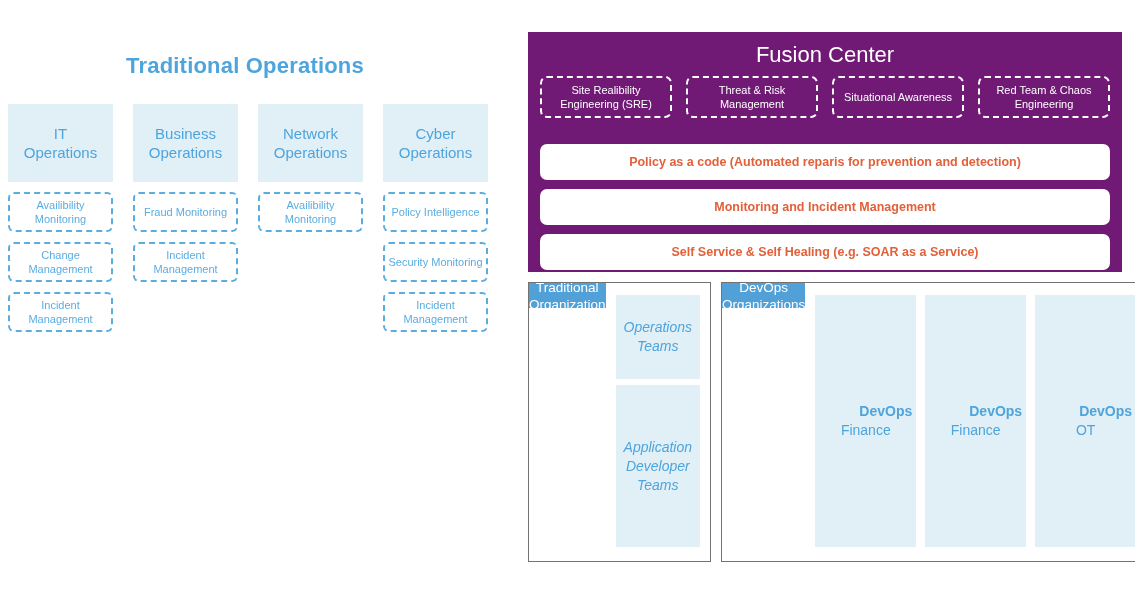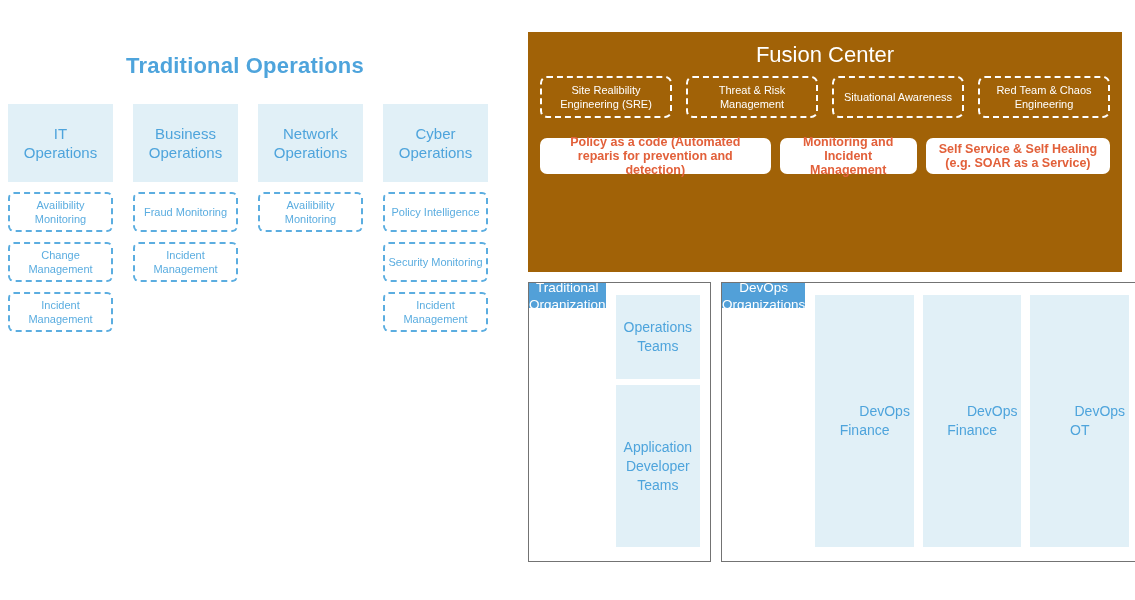--- a/index.html
+++ b/index.html
@@ -75,56 +75,56 @@
     padding: 0 3px;
   }
 
   
   #fusion-center {
     position: absolute;
     left: 528px;
     top: 32px;
     width: 594px;
     height: 240px;
-    background: #a16207;
+    background: #701a75;
     box-sizing: border-box;
     padding: 8px 12px 12px 12px;
     display: flex;
     flex-direction: column;
   }
   #fusion-title {
     color: #ffffff;
     font-size: 22px;
     line-height: 30px;
     text-align: center;
     margin-bottom: 6px;
   }
   #fusion-pillars {
     display: flex;
     gap: 14px;
-    margin-bottom: 20px;
+    margin-bottom: 26px;
   }
   .fusion-pillar {
     flex: 1;
     border: 2px dashed #ffffff;
     border-radius: 7px;
     color: #ffffff;
     font-size: 11px;
     line-height: 14px;
     text-align: center;
     height: 42px;
     display: flex;
     align-items: center;
     justify-content: center;
     box-sizing: border-box;
     padding: 0 3px;
   }
   #fusion-layers {
     display: flex;
-    flex-direction: row;
+    flex-direction: column;
     gap: 9px;
   }
   .fusion-layer {
     background: #ffffff;
     border-radius: 7px;
     color: #E2603A;
     font-size: 12.5px;
     font-weight: bold;
     text-align: center;
     height: 36px;
@@ -167,20 +167,21 @@
   }
   .org-body {
     flex: 1;
     box-sizing: border-box;
     padding: 12px 10px 14px 10px;
     display: flex;
   }
   #trad-org-body {
     flex-direction: column;
     gap: 6px;
+    font-style: italic;
   }
   .trad-team-box {
     background: #E1F0F7;
     color: #4EA4DC;
     font-size: 14px;
     line-height: 19px;
     text-align: center;
     display: flex;
     align-items: center;
     justify-content: center;
@@ -200,21 +201,21 @@
     font-size: 14px;
     line-height: 19px;
     text-align: center;
     display: flex;
     align-items: center;
     justify-content: center;
     box-sizing: border-box;
     padding: 0 4px;
   }
   .devops-box .dv-top {
-    font-weight: normal;
+    font-weight: bold;
     display: block;
     padding-left: 40px;
   }
   .devops-box .dv-bot {
     display: block;
   }
 </style>
 </head>
 <body>
 

